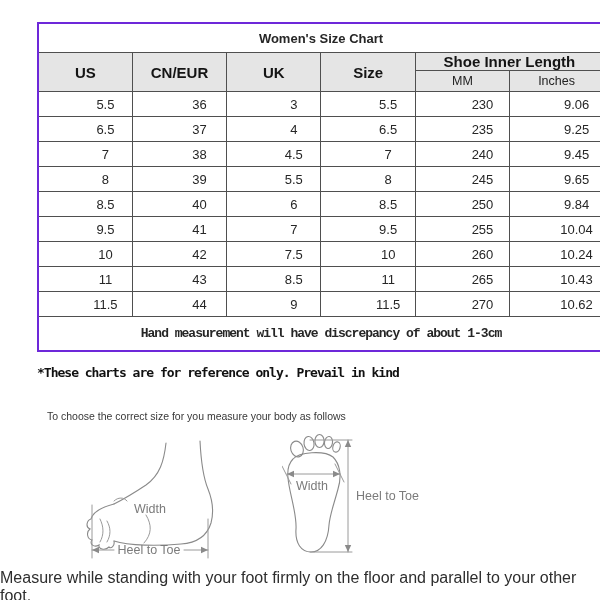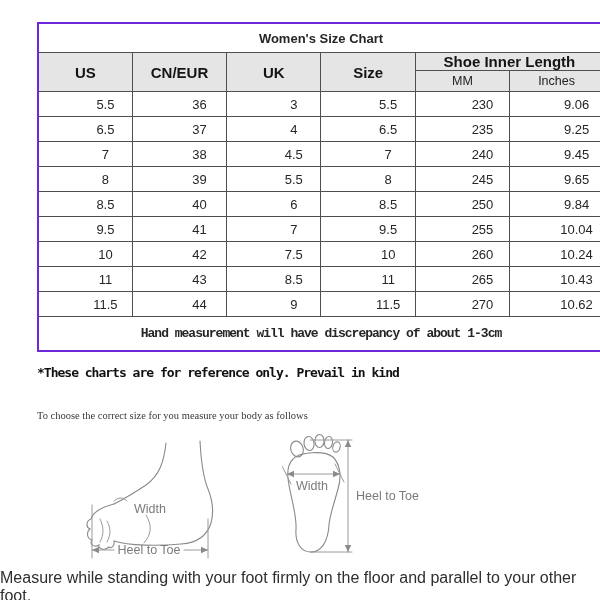--- a/index.html
+++ b/index.html
@@ -17,21 +17,21 @@
   tr.subhead-row td{background:#e5e5e5;font-weight:normal;font-size:12.5px;height:20px;color:#222;margin-left:28px;}
   tr.data-row td{height:24px;padding-left:40px;}
   td.note-cell{height:33px;font-family:Liberation Mono, monospace;
     font-weight:bold;font-size:13px;letter-spacing:-1px;color:#0d0d0d;}
 
   
   .ref-note{position:absolute;left:37px;top:356px;width:560px;
     font-family:"DejaVu Sans Mono","Liberation Mono",monospace;font-weight:bold;
     font-size:13px;letter-spacing:-1px;color:#111;margin-top:9px;}
   .htm-heading{position:absolute;left:40px;top:387px;font-size:15px;color:#3d3d3d;}
-  .htm-subtitle{position:absolute;left:37px;top:410px;font-size:10.5px;color:#383838;font-family:Liberation Serif, serif;}
+  .htm-subtitle{position:absolute;left:47px;top:410px;font-size:10.5px;color:#383838;}
   .caption{position:absolute;left:0;top:569px;width:600px;text-align:left;
     font-size:16px;color:#2e2e2e;}
 
   
   svg.diagram{position:absolute;}
   svg.foot-side{left:84px;top:433px;}
   svg.foot-top{left:282px;top:428px;}
   svg .ln{fill:none;stroke:#8a8a8a;stroke-width:1.1;stroke-linecap:round;}
   svg .thin{fill:none;stroke:#9a9a9a;stroke-width:1;stroke-linecap:round;}
   svg .head{fill:#8a8a8a;stroke:none;}

